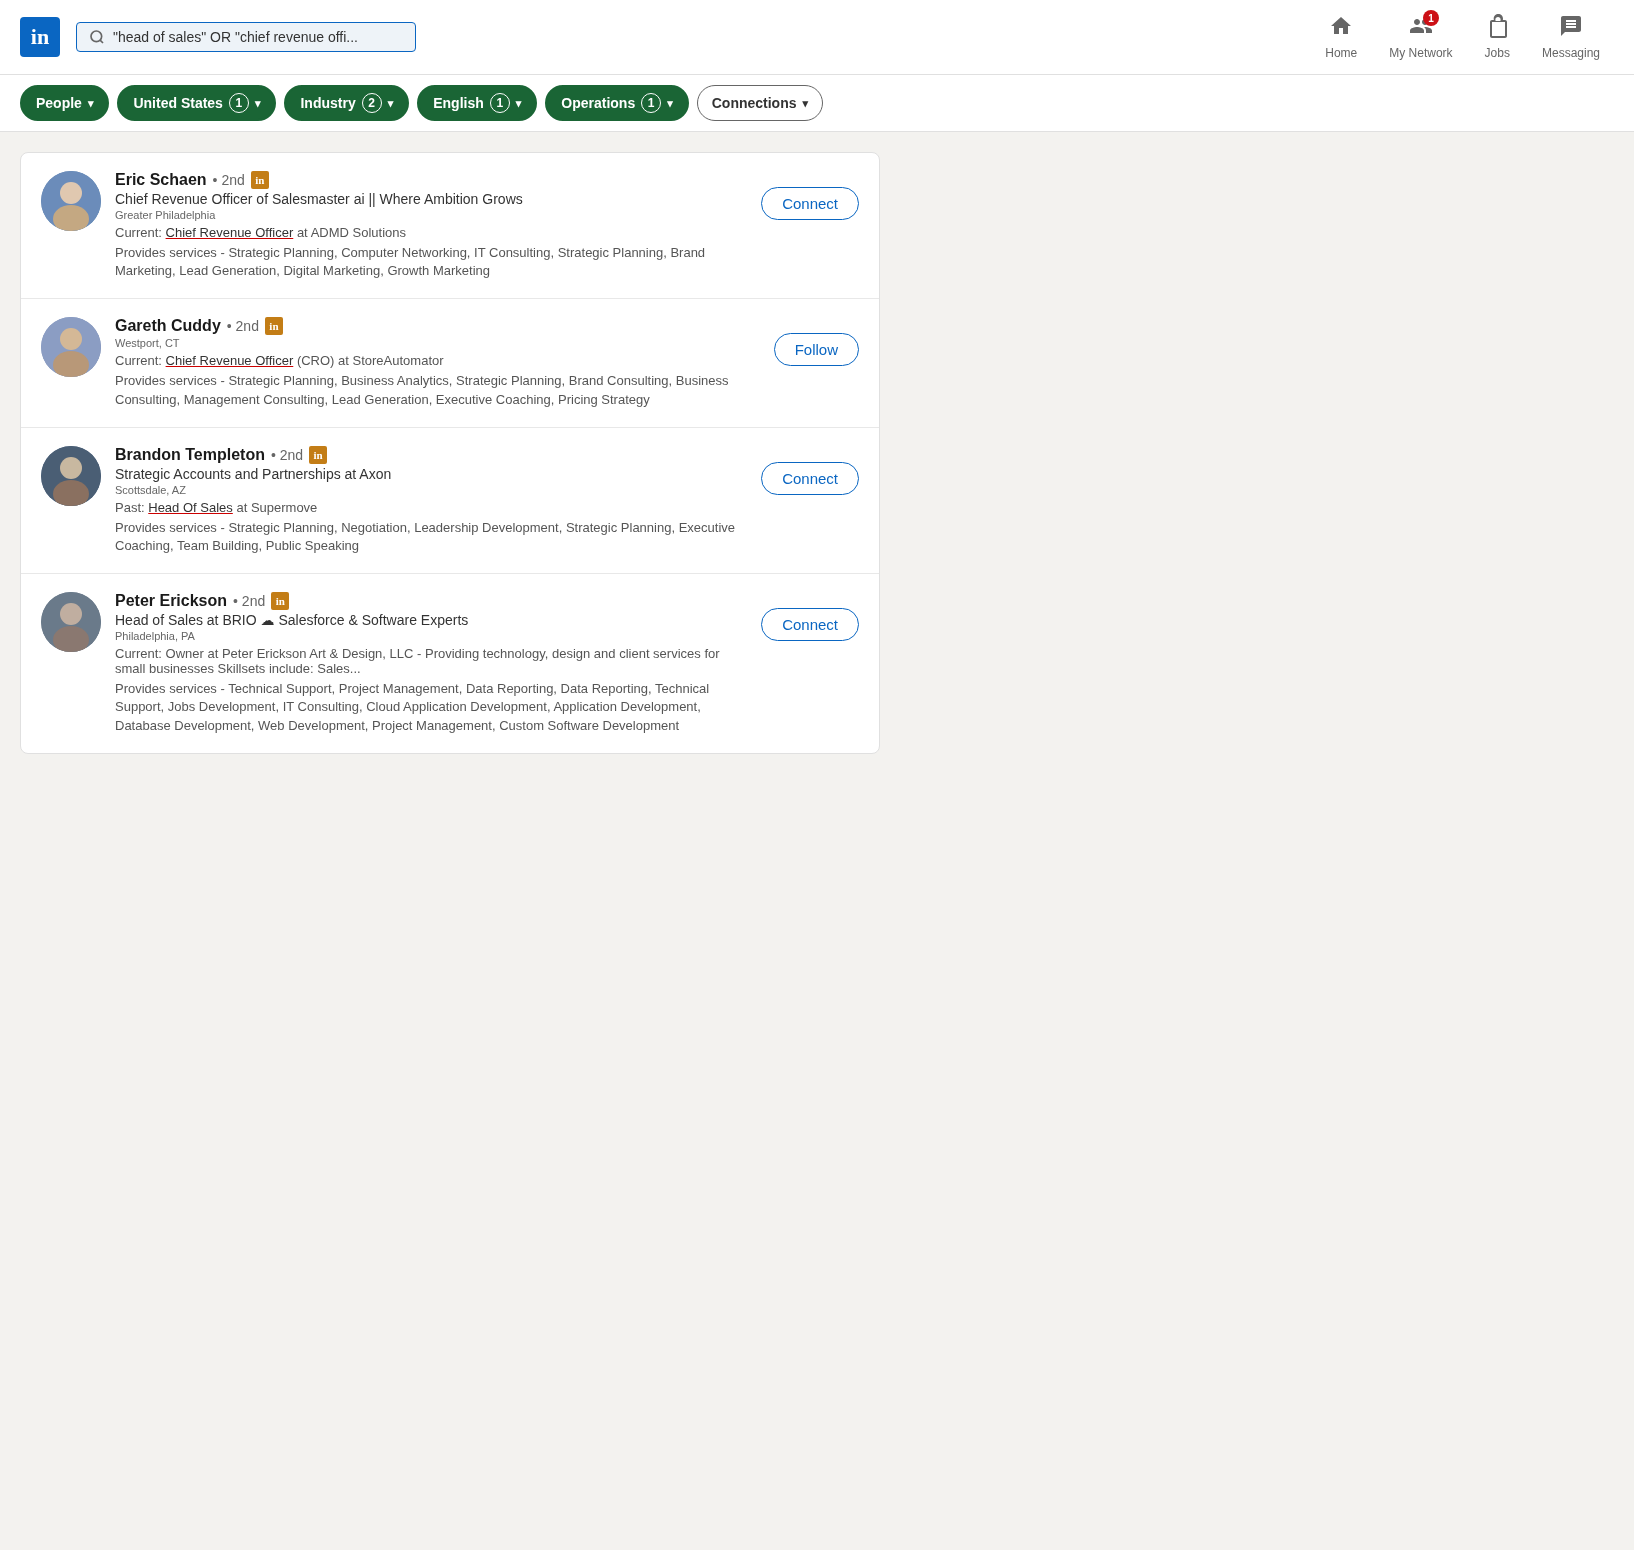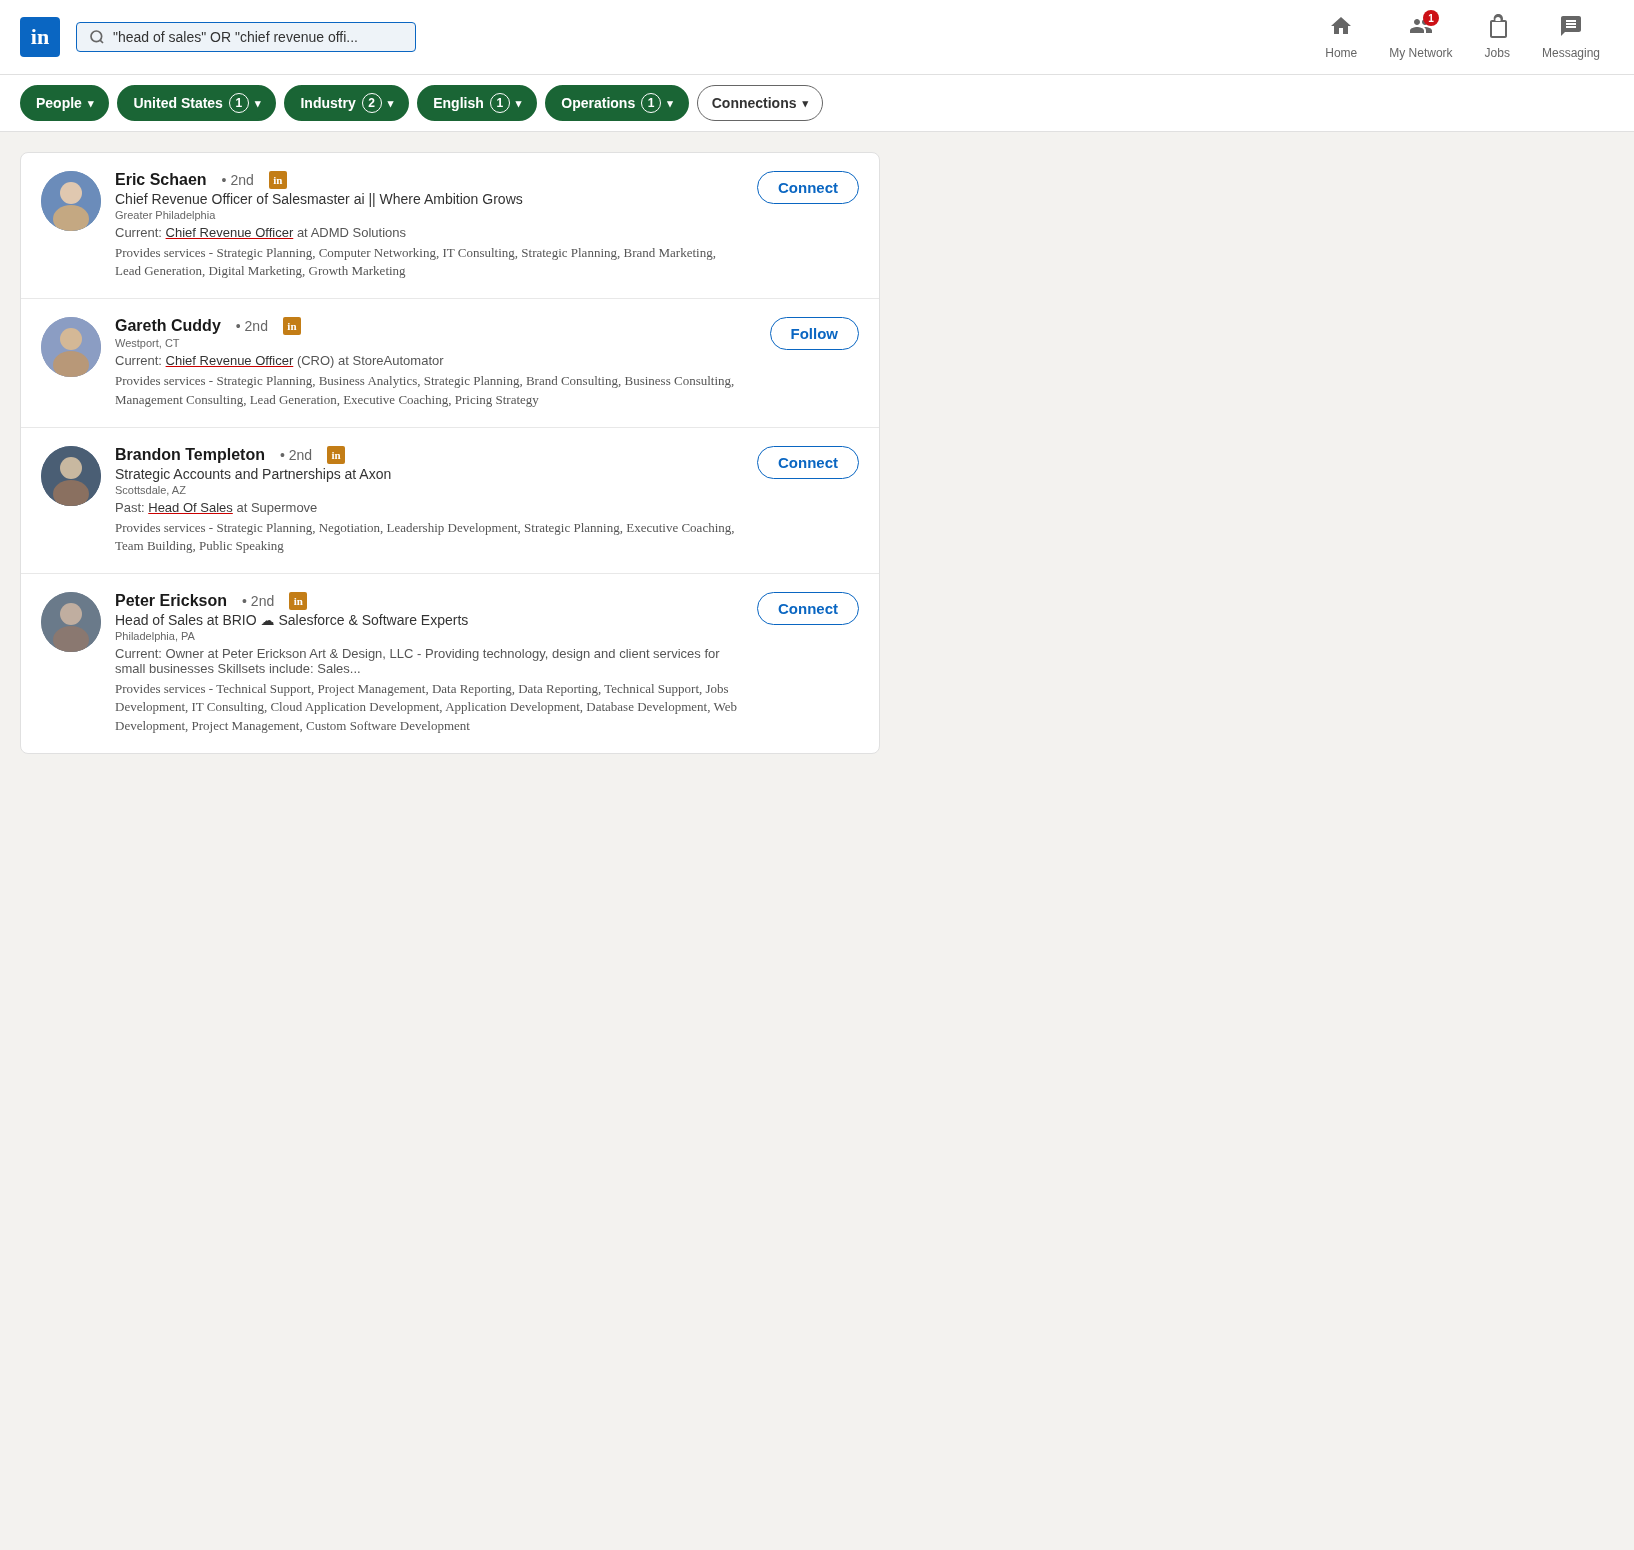--- a/index.html
+++ b/index.html
@@ -181,21 +181,21 @@
     }
     .avatar-eric { background: linear-gradient(135deg, #6b8cba 0%, #4a7aa8 100%); }
     .avatar-gareth { background: linear-gradient(135deg, #8b9dc3 0%, #6b7faa 100%); }
     .avatar-brandon { background: linear-gradient(135deg, #5a6e8a 0%, #3d5570 100%); }
     .avatar-peter { background: linear-gradient(135deg, #7a8a9a 0%, #5a6a7a 100%); }
 
     .result-info { flex: 1; min-width: 0; }
     .result-name-row {
       display: flex;
       align-items: center;
-      gap: 15px;
+      gap: 6px;
       margin-bottom: 2px;
       flex-wrap: wrap;
     }
     .result-name {
       font-size: 16px;
       font-weight: 600;
       color: #1a1a1a;
     }
     .result-degree {
       font-size: 14px;
@@ -214,34 +214,34 @@
     .li-icon span { color: #fff; font-weight: 900; font-size: 11px; font-family: Georgia, serif; }
 
     .result-headline { font-size: 14px; color: #333; margin-bottom: 2px; }
     .result-location { font-size: 11px; color: #666; margin-bottom: 4px; }
     .result-current {
       font-size: 13px;
       color: #555;
       margin-bottom: 4px;
     }
     .underline-red { text-decoration: underline; text-decoration-color: #cc0000; color: #333; font-weight: 500; }
-    .result-services { font-size: 13px; color: #555; line-height: 1.4; font-family: Liberation Serif, serif; }
+    .result-services { font-size: 13px; color: #555; line-height: 1.4; }
 
     .action-btn {
       flex-shrink: 0;
       padding: 7px 20px;
       border-radius: 20px;
       font-size: 15px;
-      font-weight: 700;
+      font-weight: 400;
       cursor: pointer;
       background: #fff;
       color: #0a66c2;
       border: 1.5px solid #0a66c2;
       white-space: nowrap;
-      margin-top: 0;
+      margin-top: 16px;
     }
 
     
     .avatar svg { width: 60px; height: 60px; }
   </style>
 </head>
 <body>
 
 <header class="header">
   <div class="linkedin-logo">

